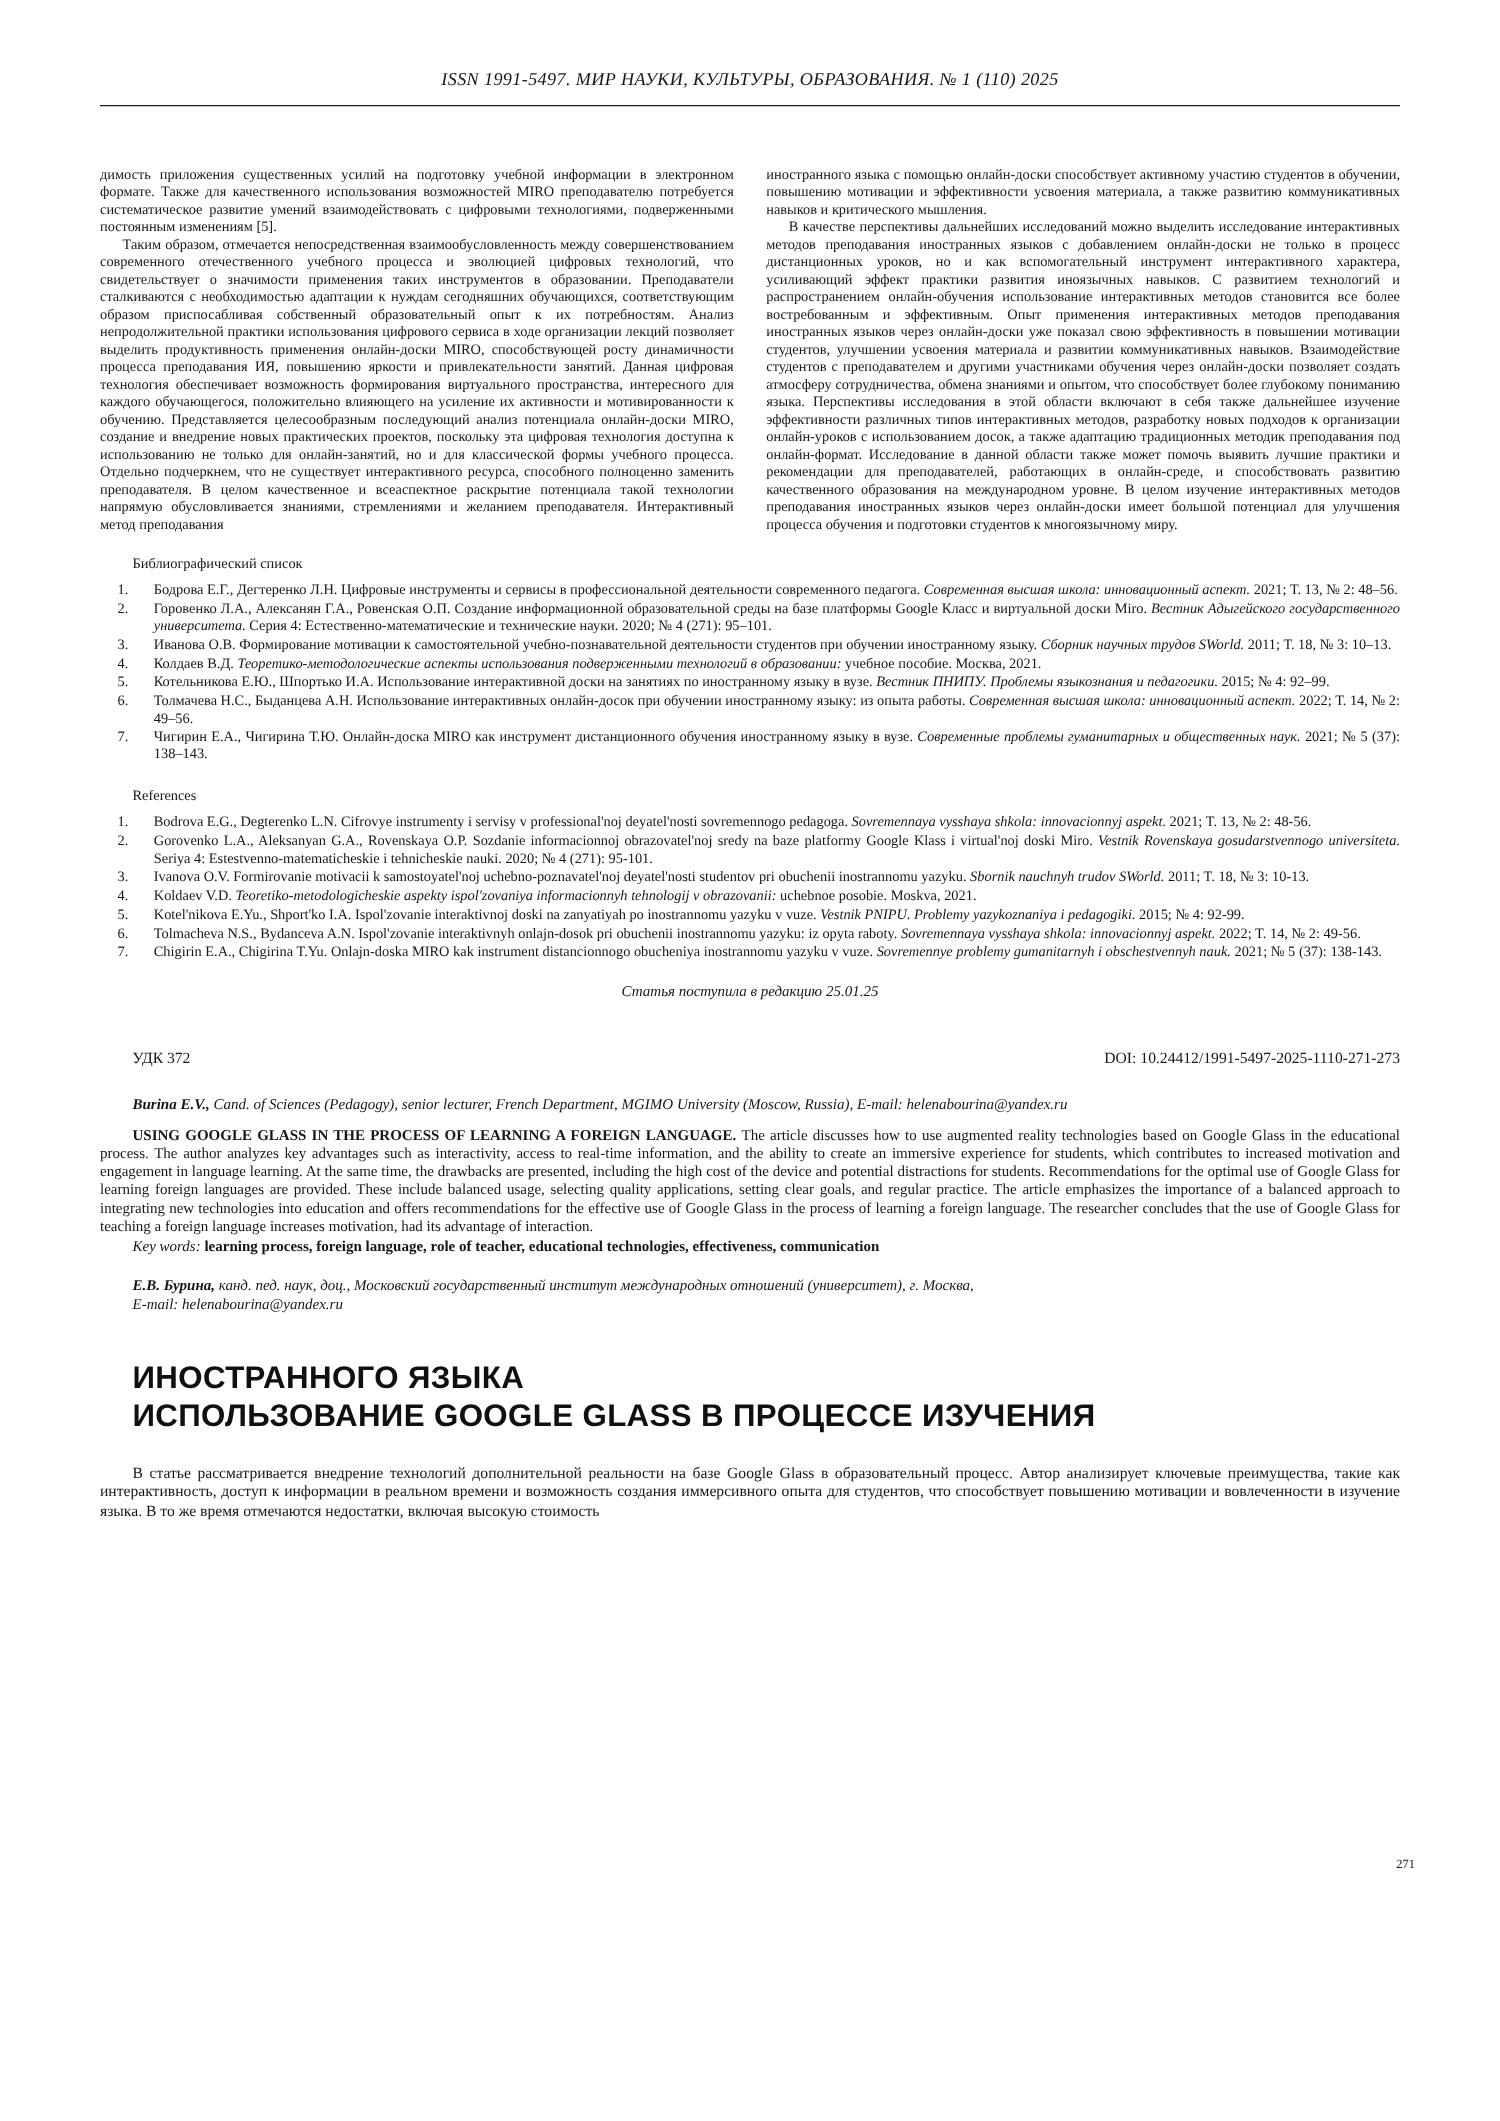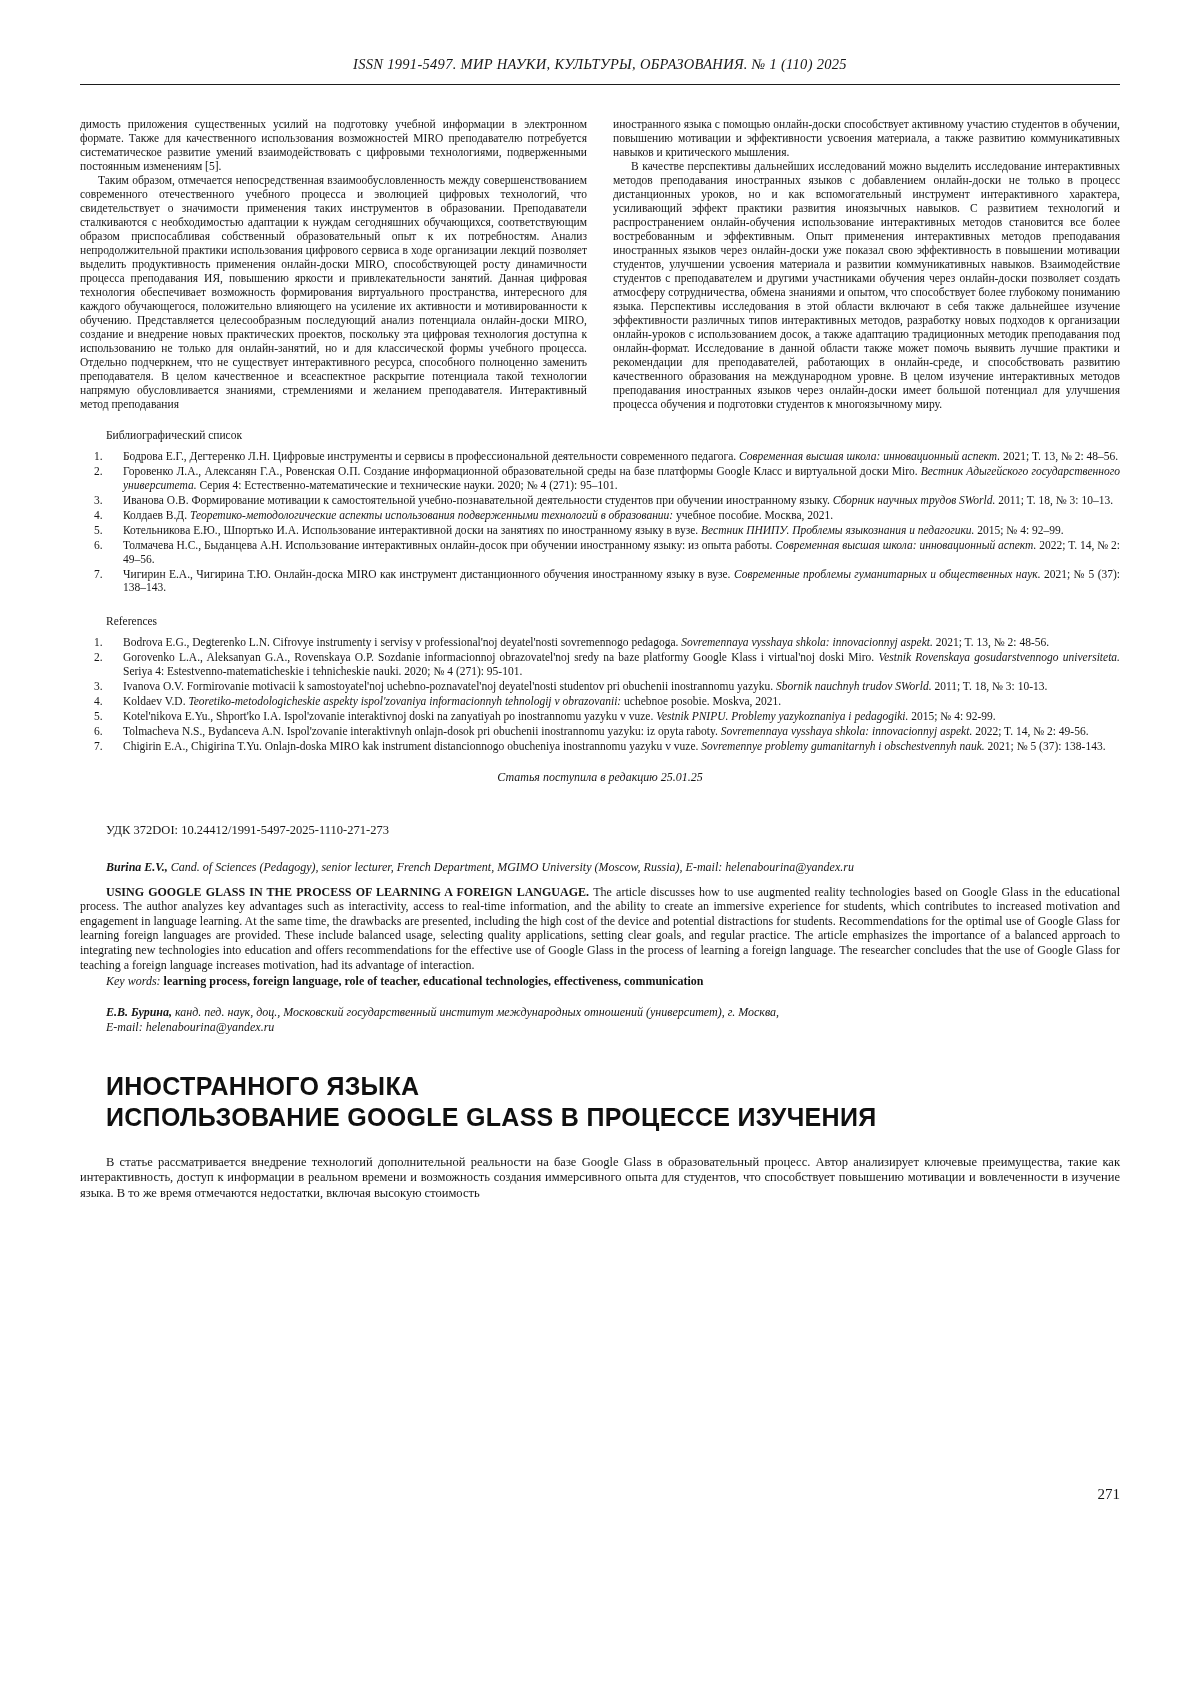--- a/index.html
+++ b/index.html
@@ -18,21 +18,21 @@
     font-size: 14.5px;
     letter-spacing: 0.3px;
     padding-bottom: 11px;
     border-bottom: 1.2px solid #1b1b1b;
     font-style: italic;
   }
 
   .columns {
     display: flex;
     gap: 26px;
-    margin-top: 32px;
+    margin-top: 48px;
   }
   .col { flex: 1; font-size: 11.5px; line-height: 14px; text-align: justify; }
   .body-p { margin: 0; }
   .body-p.ind { text-indent: 18px; }
 
   .section-heading {
     font-size: 11.5px;
     margin: 18px 0 9px 26px;
   }
   .section-heading.refs { margin-top: 20px; }
@@ -47,20 +47,21 @@
 
   .editorial-note {
     text-align: center;
     font-style: italic;
     font-size: 12px;
     margin-top: 16px;
   }
 
   .meta-row {
     display: flex;
+    justify-content: space-between;
     margin-top: 38px;
     font-size: 12.5px;
   }
   .udk { margin-left: 26px; }
 
   .author-line { font-size: 12px; line-height: 15px; }
   .author-line.en { margin-top: 22px; margin-left: 26px; }
   .author-line.ru { margin-top: 16px; margin-left: 26px; }
 
   .abstract {
@@ -91,22 +92,22 @@
     margin-top: 22px;
     font-size: 12.5px;
     line-height: 15.6px;
     text-align: justify;
     text-indent: 26px;
   }
 
   .page-number {
     position: absolute;
     top: 1486px;
-    right: 80px;
-    font-size: 15px;
+    right: 68px;
+    font-size: 10px;
   }
 </style>
 </head>
 <body>
 
 <div class="page">
 
   <div class="journal-header">ISSN 1991-5497. МИР НАУКИ, КУЛЬТУРЫ, ОБРАЗОВАНИЯ.  № 1 (110) 2025</div>
 
   <div class="columns">

